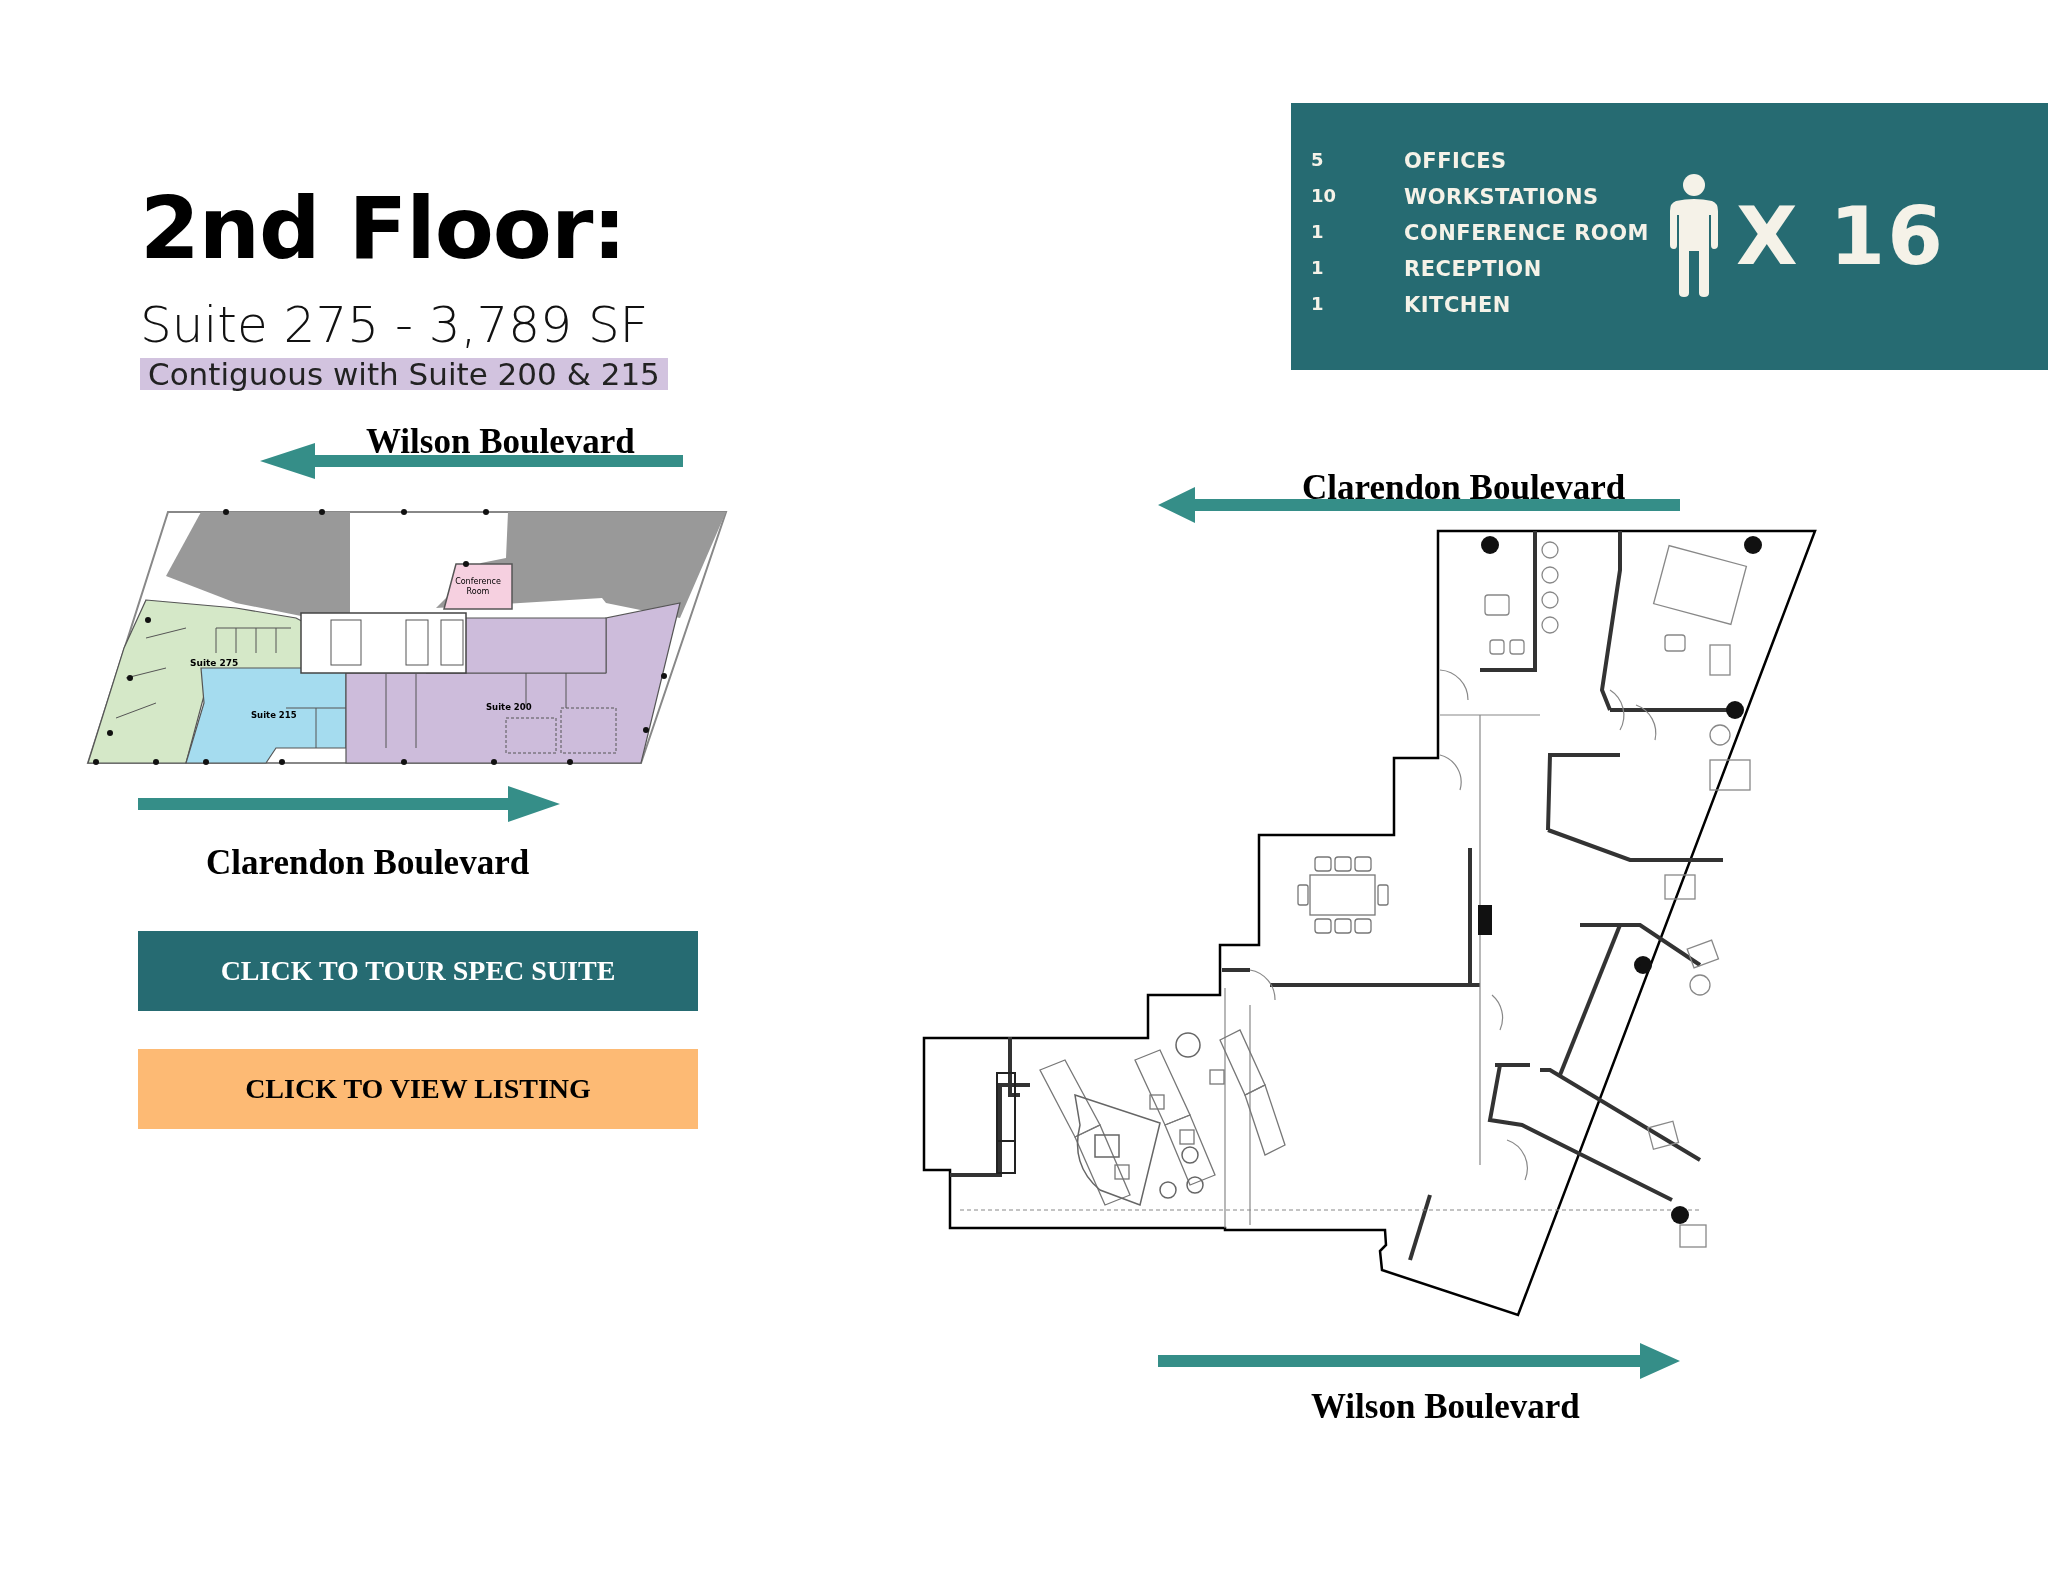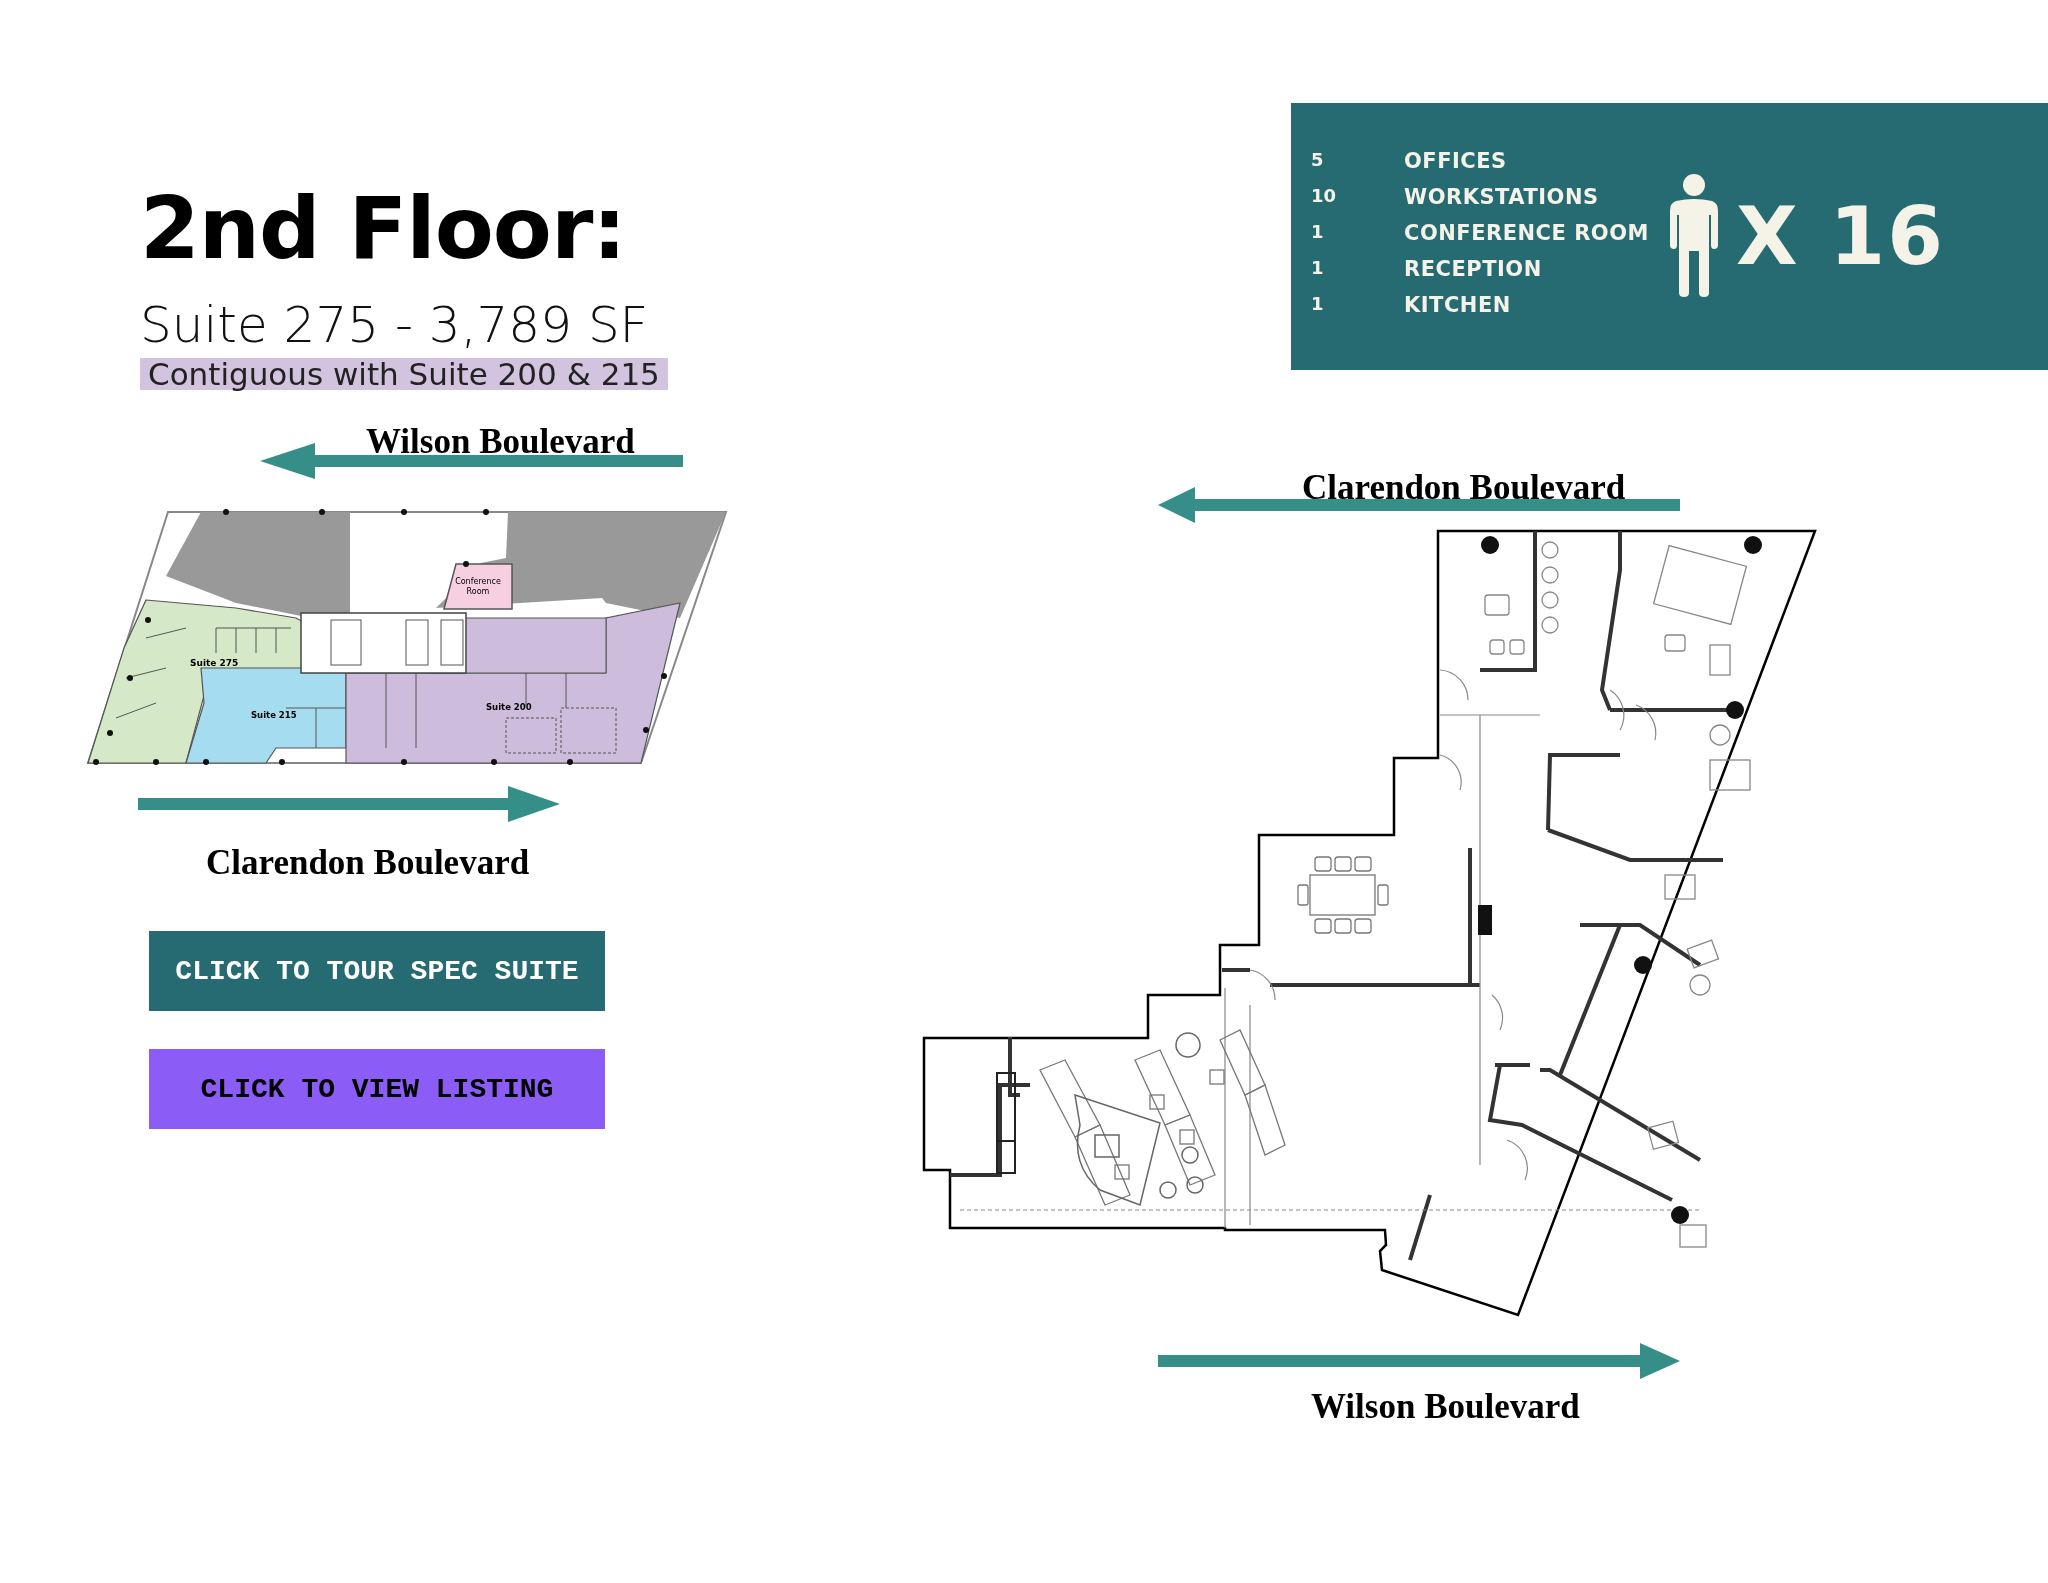--- a/index.html
+++ b/index.html
@@ -9,24 +9,24 @@
 
   .title { left:140px; top:178px; font-size:86px; font-weight:bold; letter-spacing:-1px;
            font-family:"DejaVu Sans", sans-serif;text-align:center; }
   .subtitle { left:140px; top:296px; font-size:50px; font-weight:300; color:#111;
               font-family:"DejaVu Sans", sans-serif; letter-spacing:0px; }
   .contig { left:140px; top:358px; font-size:31px; color:#222; background:#d2c3df;
             padding:0 8px; line-height:32px; font-family:"DejaVu Sans", sans-serif; }
 
   .street { font-weight:bold; font-size:35px; font-family:Liberation Serif, serif; white-space:nowrap;margin-top:10px; }
 
-  .btn { left:149px; width:456px; height:80px; display:flex; align-items:center; justify-content:center;
-         font-size:28px; font-weight:bold; font-family:Liberation Mono, monospace; cursor:pointer; }
+  .btn { left:138px; width:560px; height:80px; display:flex; align-items:center; justify-content:center;
+         font-size:28px; font-weight:bold; font-family:Liberation Serif, serif; cursor:pointer; }
   .btn-tour { top:931px; background:#266b72; color:#ffffff; }
-  .btn-listing { top:1049px; background:#8b5cf6; color:#000000; }
+  .btn-listing { top:1049px; background:#fdba74; color:#000000; }
 
   .stats { left:1291px; top:103px; width:757px; height:267px; background:#266b72; color:#f5f2e8; }
   .stats .row { position:absolute; left:20px; font-size:21px; font-weight:bold;
                 font-family:"DejaVu Sans", sans-serif; display:flex; }
   .stats .num { width:93px; font-size:18px; }
   .stats .lbl { letter-spacing:0.5px; }
   .occupancy { position:absolute; left:375px; top:70px; display:flex; align-items:center; }
   .occ-text { font-size:80px; font-weight:bold; font-family:"DejaVu Sans", sans-serif;
               color:#f5f2e8; margin-left:14px; letter-spacing:2px; }
 </style>

